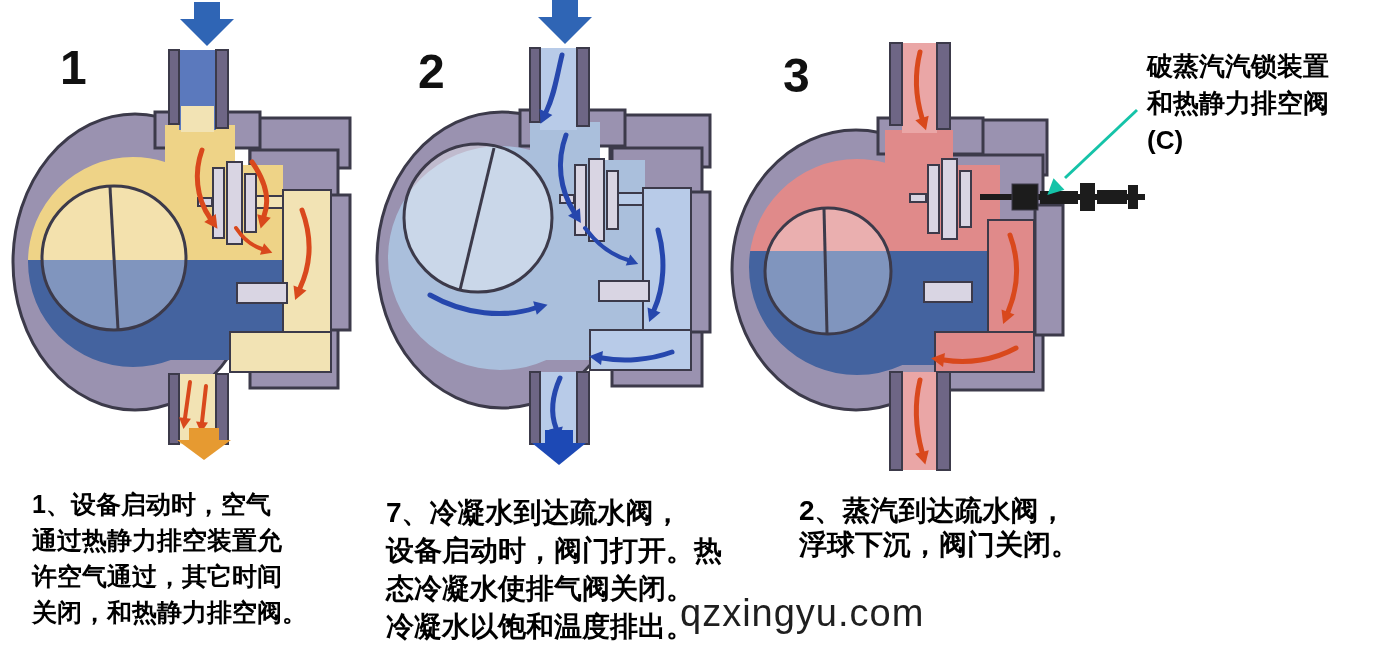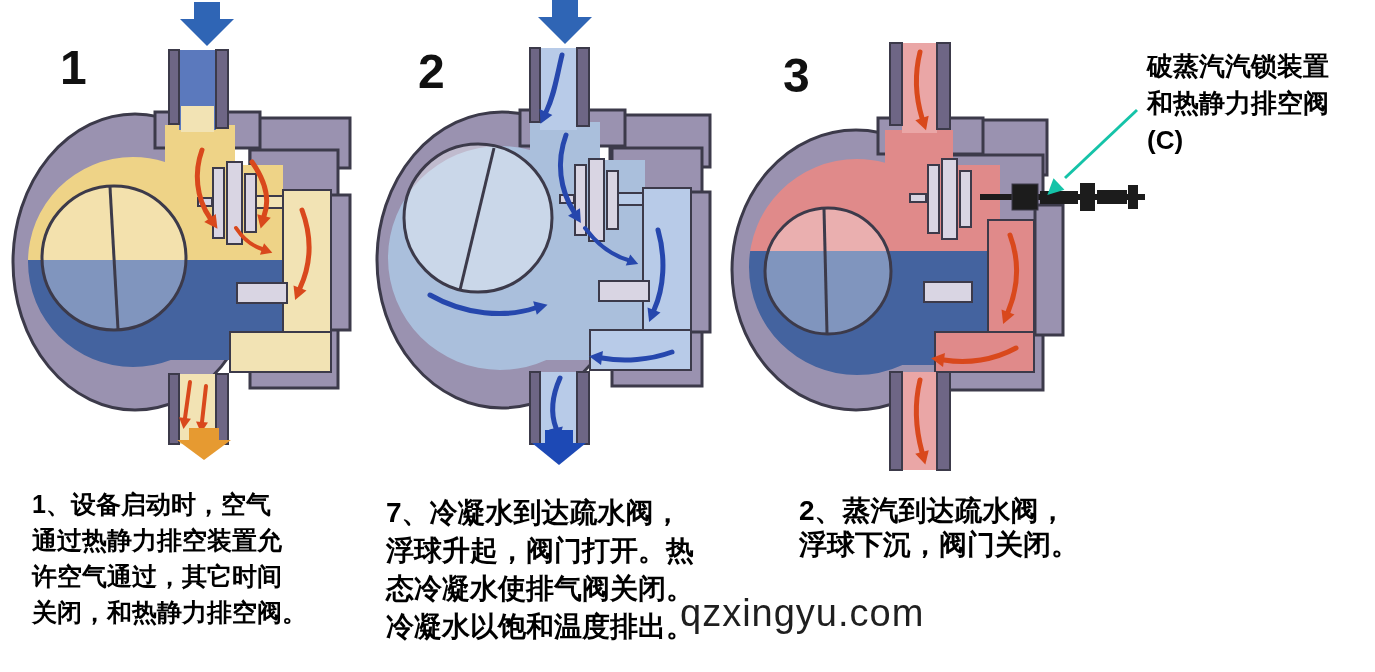--- a/index.html
+++ b/index.html
@@ -302,21 +302,21 @@
   </svg>
 
   <div class="caption caption-1">
     <div class="cap-line">1、设备启动时，空气</div>
     <div class="cap-line">通过热静力排空装置允</div>
     <div class="cap-line">许空气通过，其它时间</div>
     <div class="cap-line">关闭，和热静力排空阀。</div>
   </div>
   <div class="caption caption-2">
     <div class="cap-line">7、冷凝水到达疏水阀，</div>
-    <div class="cap-line">浮球升起，阀门打开。热</div>
+    <div class="cap-line">设备启动时，阀门打开。热</div>
     <div class="cap-line">态冷凝水使排气阀关闭。</div>
     <div class="cap-line">冷凝水以饱和温度排出。</div>
   </div>
   <div class="caption caption-3">
     <div class="cap-line">2、蒸汽到达疏水阀，</div>
     <div class="cap-line">浮球下沉，阀门关闭。</div>
   </div>
 
   <div class="watermark">qzxingyu.com</div>
 

